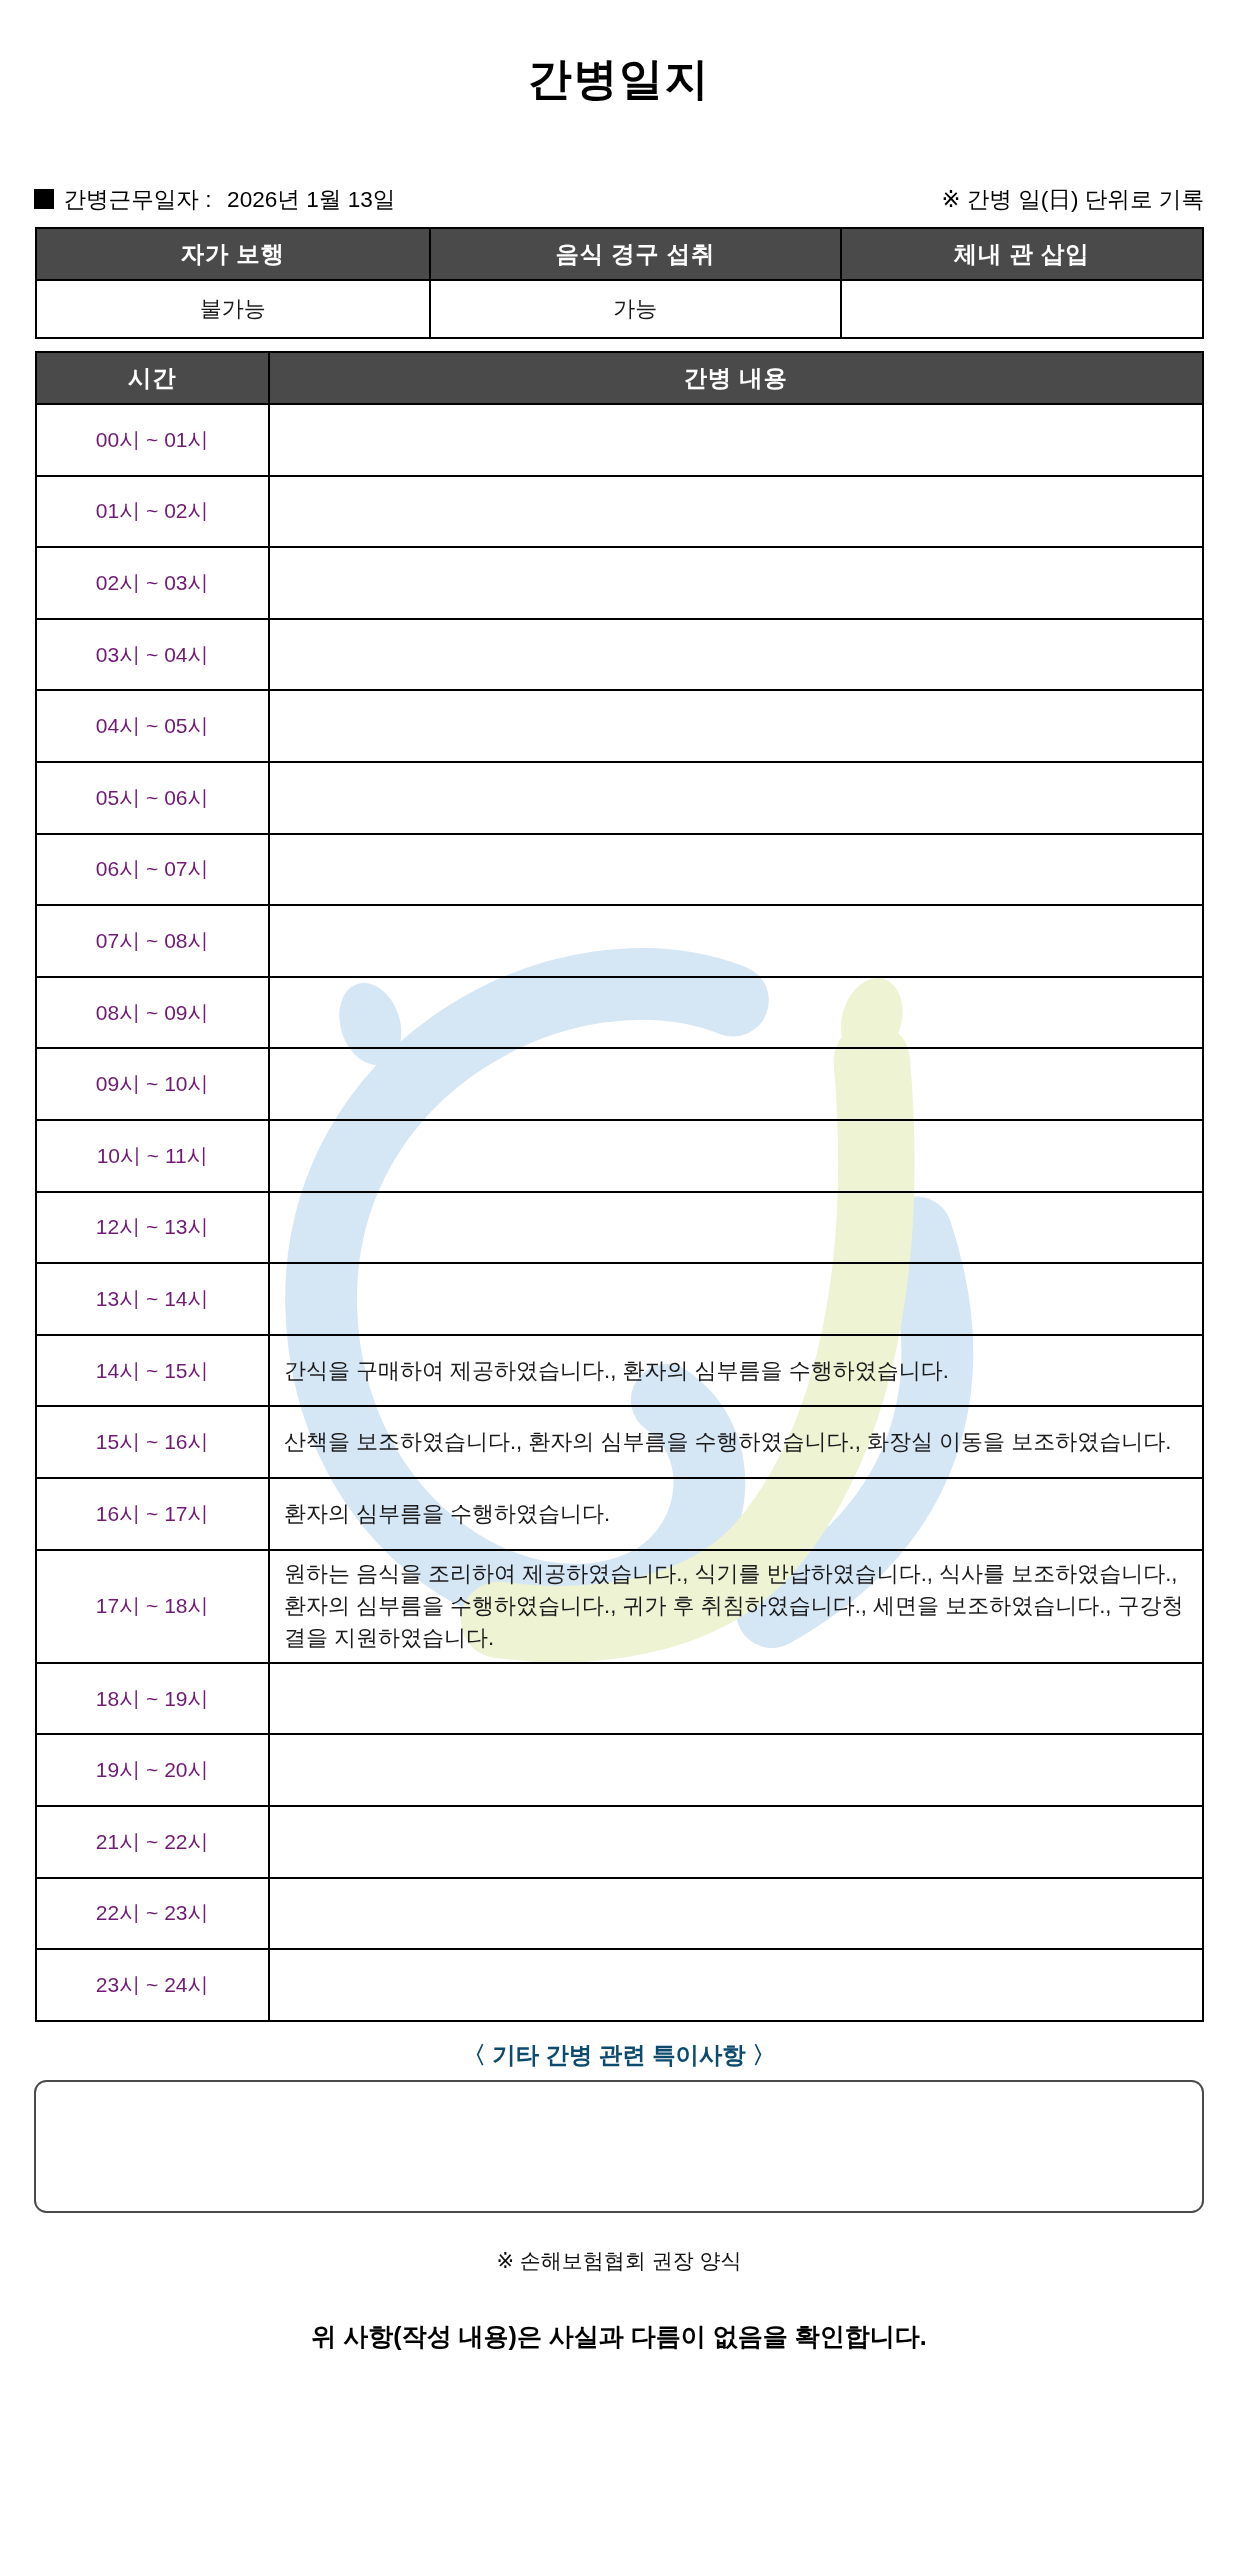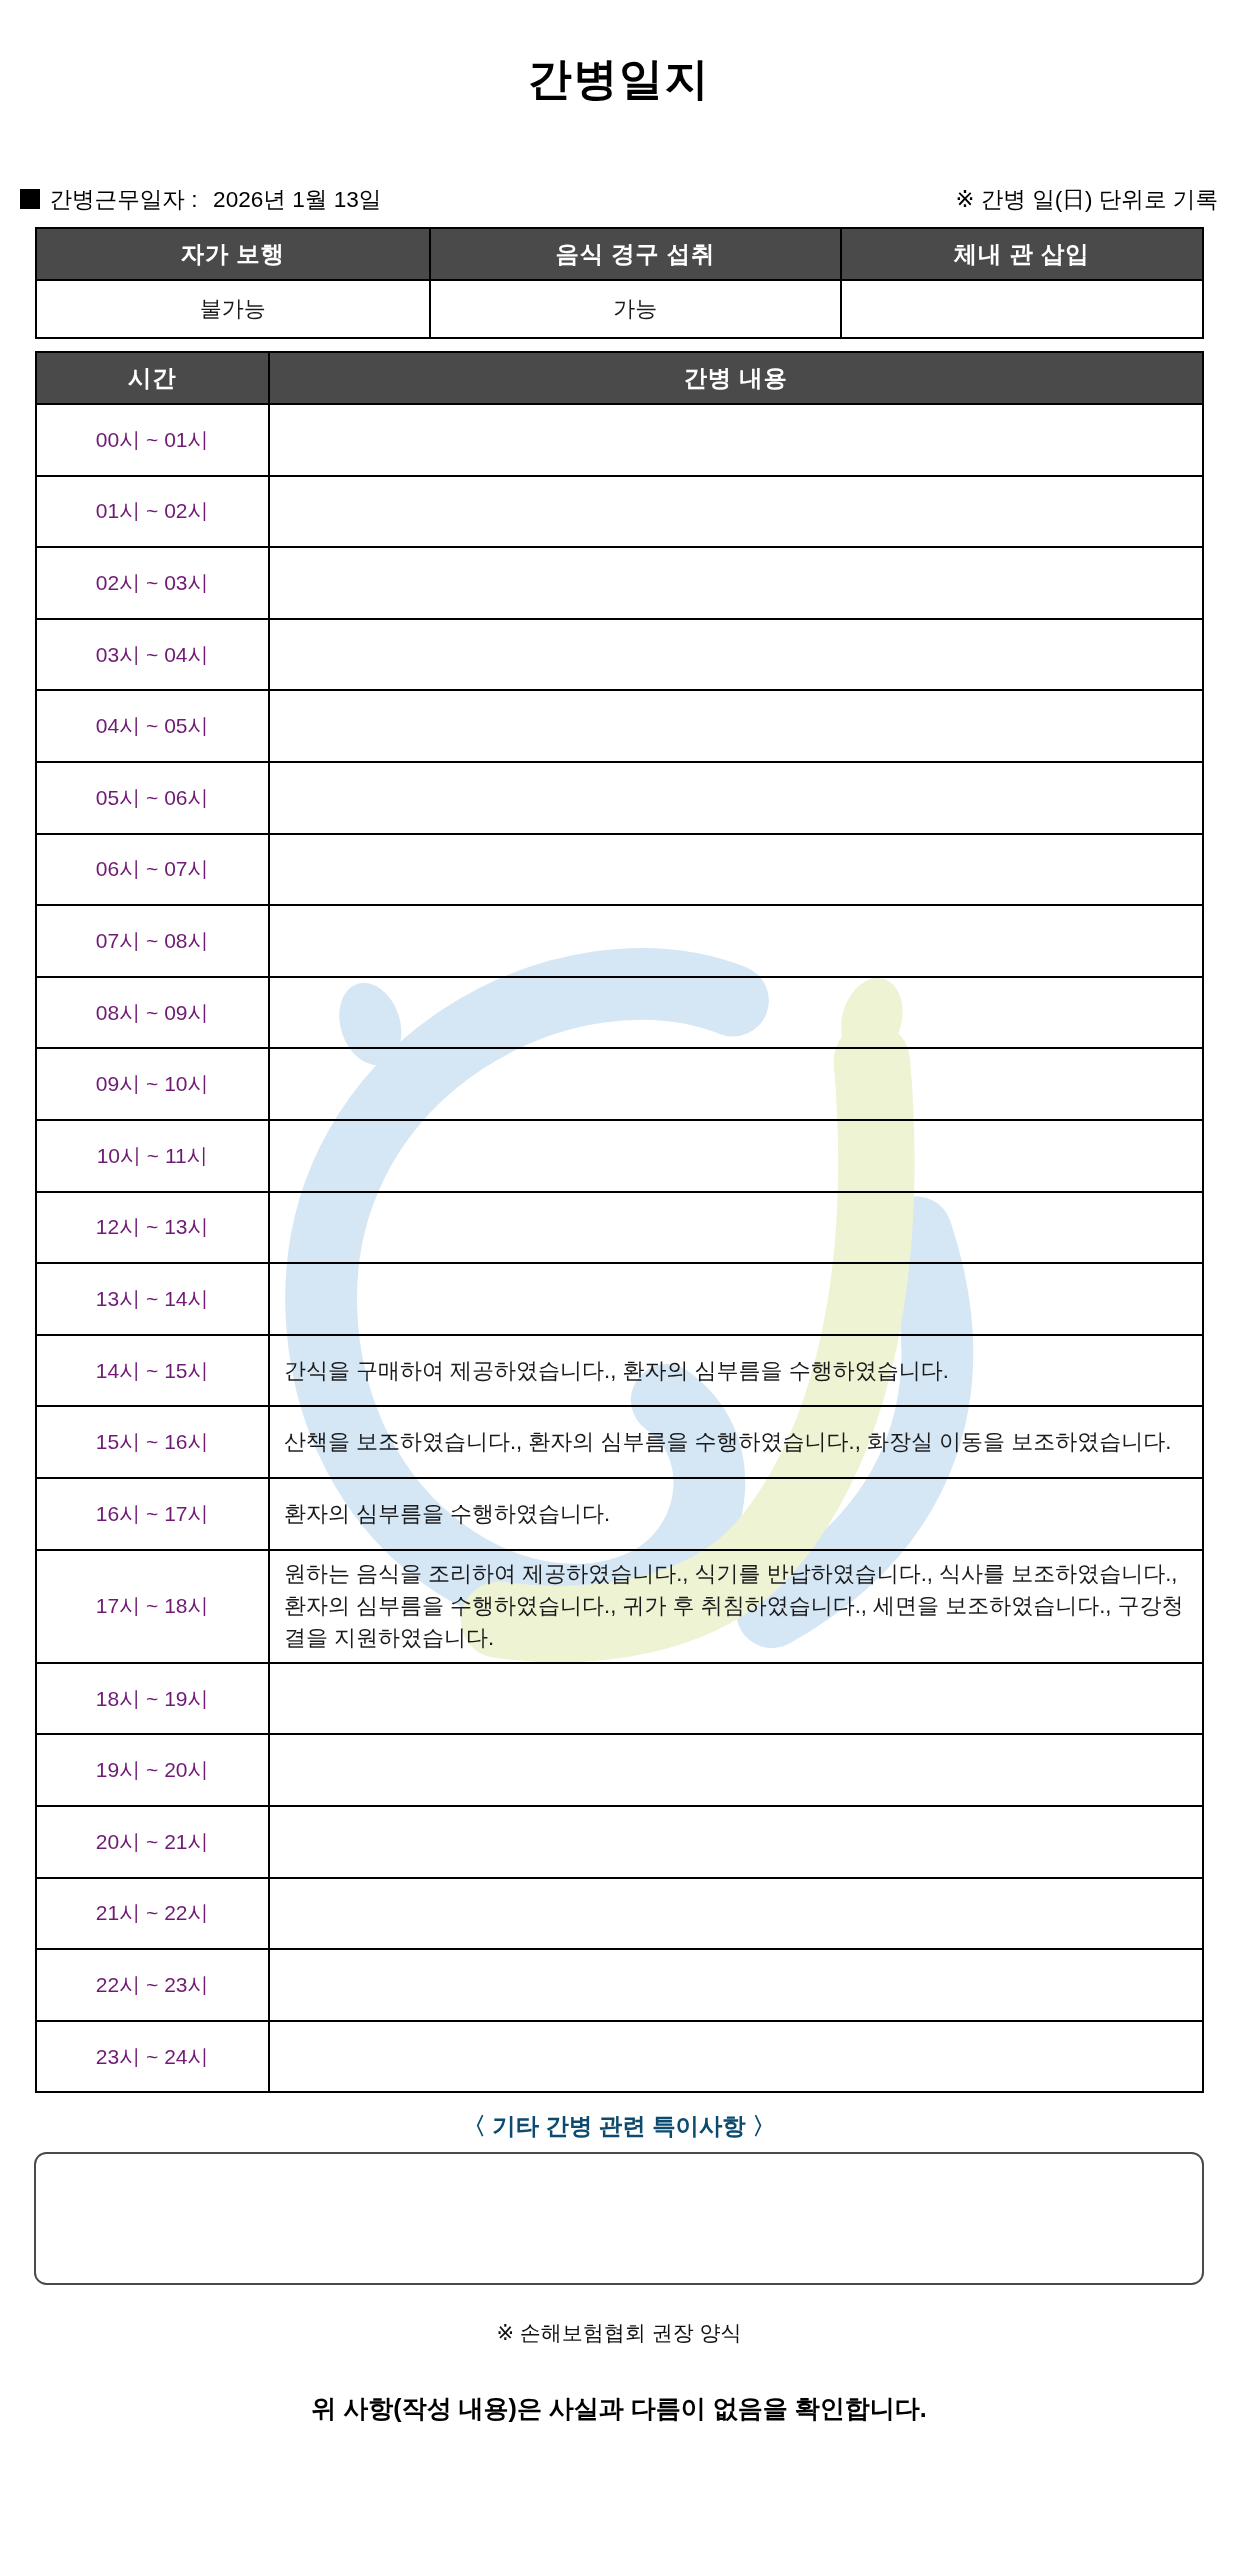--- a/index.html
+++ b/index.html
@@ -6,21 +6,21 @@
   body{
     width:1238px;min-height:2576px;background:#ffffff;position:relative;overflow:hidden;
     font-family:"Liberation Sans","DejaVu Sans",sans-serif;color:#111;
     -webkit-font-smoothing:antialiased;
   }
   .watermark{position:absolute;left:265px;top:932px;z-index:0;}
   .content{position:relative;z-index:1;}
 
   .doc-title{margin:50px 0 0;text-align:center;font-size:44px;font-weight:bold;letter-spacing:1.6px;color:#000;}
 
-  .info-row{margin:75px 20px 0;display:flex;justify-content:space-between;align-items:center;font-size:22.6px;color:#000;gap:20px;}
+  .info-row{margin:75px 34px 0;display:flex;justify-content:space-between;align-items:center;font-size:22.6px;color:#000;gap:20px;}
   .info-left .bullet{display:inline-block;width:20px;height:20px;background:#000;vertical-align:-1.6px;margin-right:9.4px;}
   .info-left .gap{display:inline-block;width:15.6px;}
 
   table{width:1169px;margin:9.4px auto 0;border-collapse:collapse;table-layout:fixed;background:transparent;}
   table.t2,table.t3{margin-top:12px;}
   th,td{border:2.3px solid #000;}
   th{background:#4a4a4a;color:#fff;font-weight:bold;font-size:23.4px;height:48px;letter-spacing:0.8px;}
   td{height:54px;text-align:center;font-size:22px;color:#1a1a1a;background:transparent;}
   .t3 td.time-cell{font-size:21px;color:#701a75;}
   .t3 td.content-cell{text-align:left;padding:7.8px 14px;font-size:22px;line-height:1.45;color:#1a1a1a;}
@@ -157,24 +157,20 @@
         </tr>
         <tr>
           <td class="time-cell">18시 ~ 19시</td>
           <td class="content-cell"></td>
         </tr>
         <tr>
           <td class="time-cell">19시 ~ 20시</td>
           <td class="content-cell"></td>
         </tr>
         <tr>
-          <td class="time-cell">20시 ~ 21시</td>
-          <td class="content-cell"></td>
-        </tr>
-        <tr>
           <td class="time-cell">21시 ~ 22시</td>
           <td class="content-cell"></td>
         </tr>
         <tr>
           <td class="time-cell">22시 ~ 23시</td>
           <td class="content-cell"></td>
         </tr>
         <tr>
           <td class="time-cell">23시 ~ 24시</td>
           <td class="content-cell"></td>

